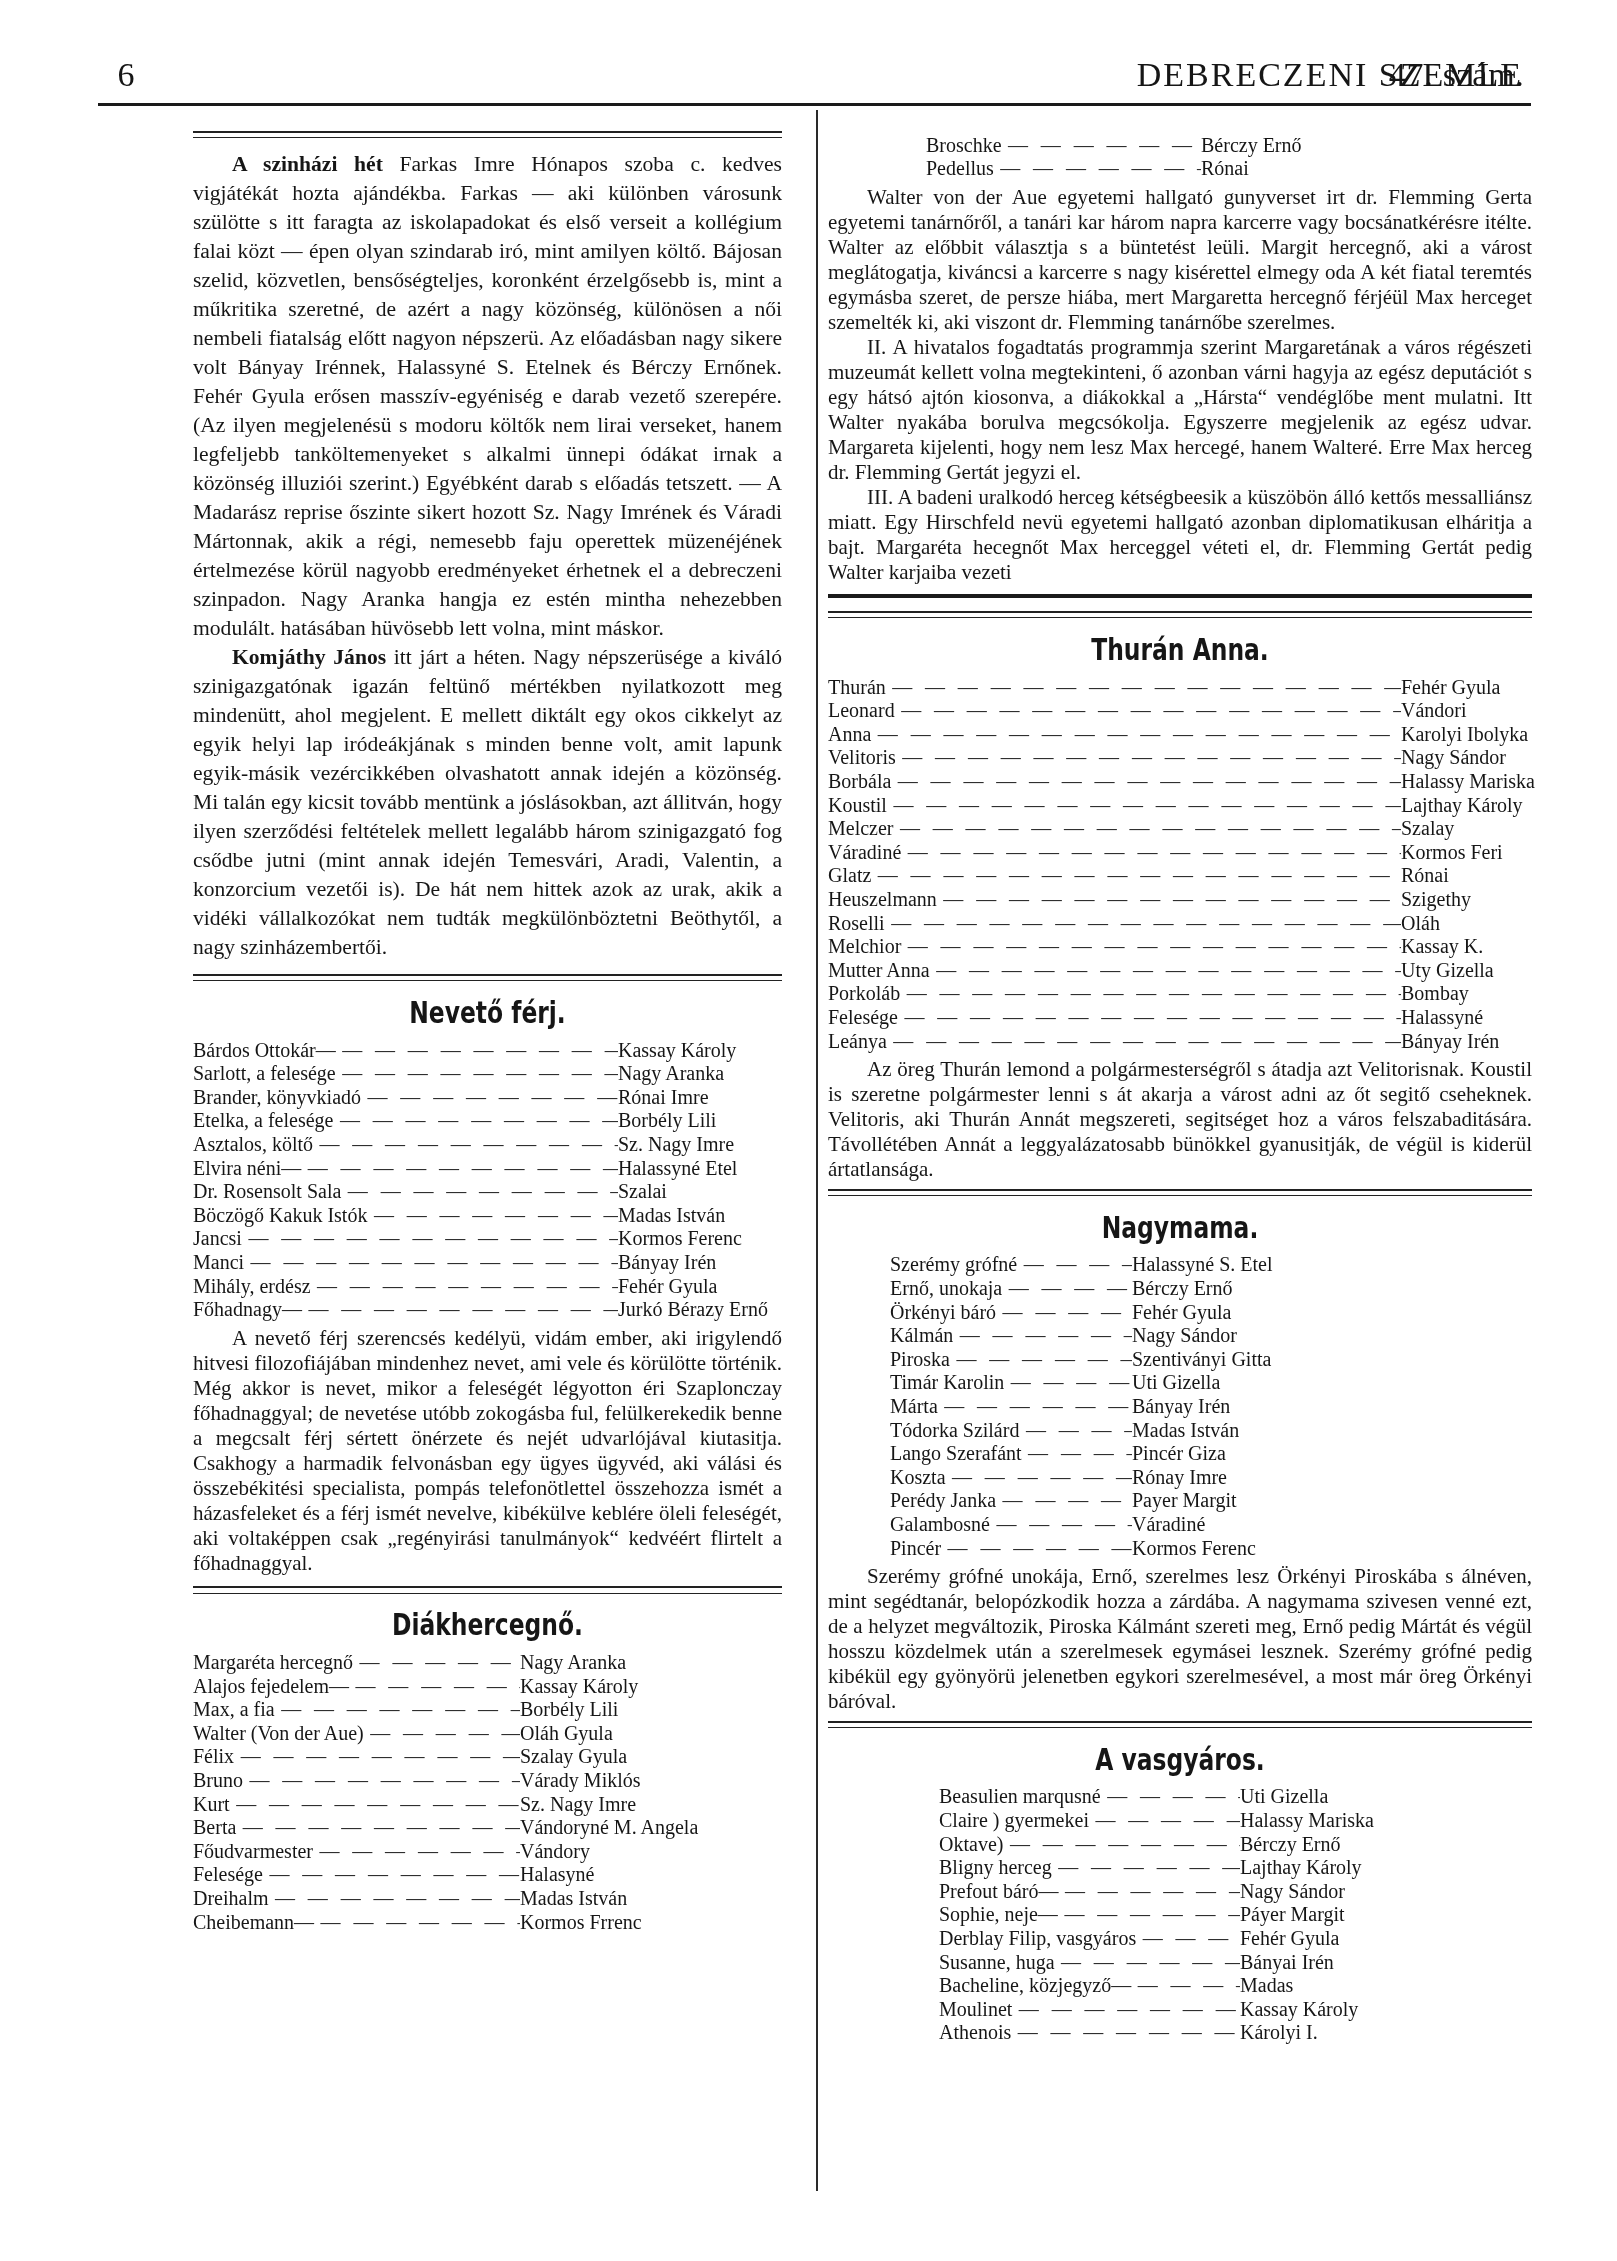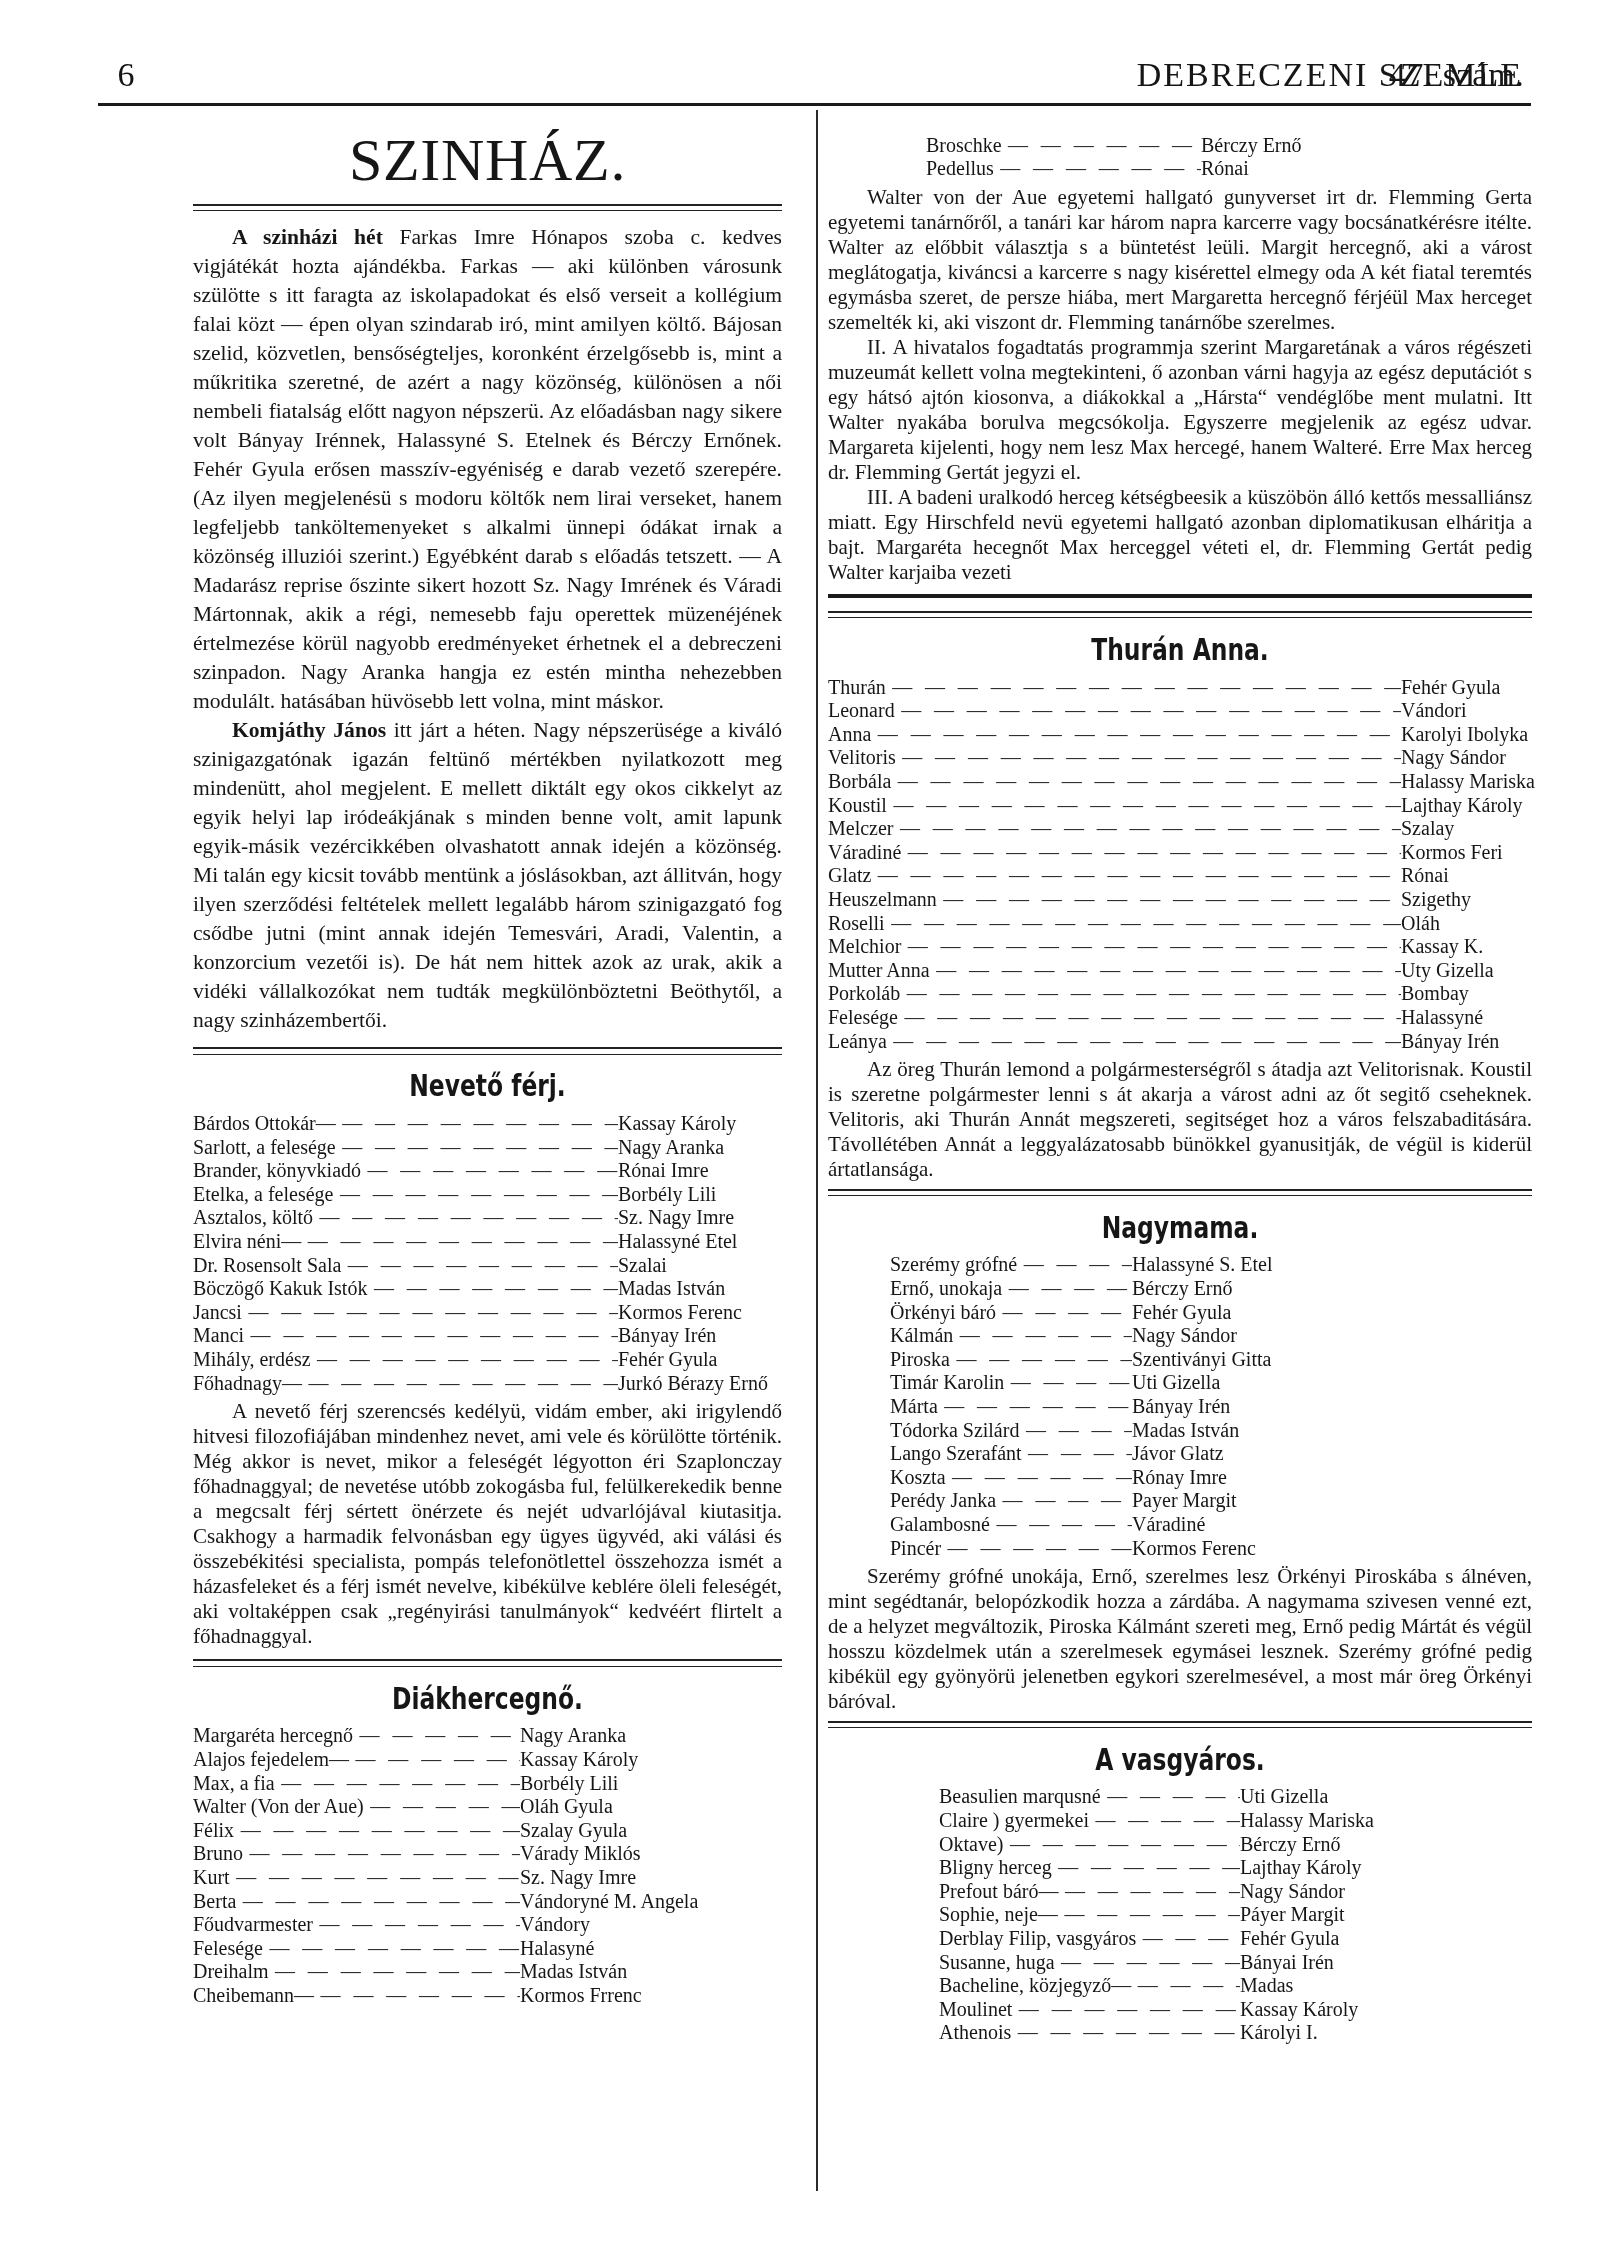--- a/index.html
+++ b/index.html
@@ -57,21 +57,20 @@
 
 <div class="header">
   <span class="pg">6</span>
   <span class="title">DEBRECZENI SZEMLE</span>
   <span class="issue">47. szám.</span>
 </div>
 <div class="header-rule"></div>
 <div class="col-divider"></div>
 
 <div class="col left">
-  <div class="section-title-big">SZINHÁZ.</div>
   <div class="double-rule"></div>
 
   <p><span class="bold">A szinházi hét</span><span> Farkas Imre </span><span class="italic">Hónapos szoba</span><span> c. kedves vigjátékát hozta ajándékba. Farkas — aki különben városunk szülötte s itt faragta az iskolapadokat és első verseit a kollégium falai közt — épen olyan szindarab iró, mint amilyen költő. Bájosan szelid, közvetlen, bensőségteljes, koronként érzelgősebb is, mint a műkritika szeretné, de azért a nagy közönség, különösen a női nembeli fiatalság előtt nagyon népszerü. Az előadásban nagy sikere volt Bányay Irénnek, Halassyné S. Etelnek és Bérczy Ernőnek. Fehér Gyula erősen masszív-egyéniség e darab vezető szerepére. (Az ilyen megjelenésü s modoru költők nem lirai verseket, hanem legfeljebb tanköltemenyeket s alkalmi ünnepi ódákat irnak a közönség illuziói szerint.) Egyébként darab s előadás tetszett. — A </span><span class="italic">Madarász</span><span> reprise őszinte sikert hozott Sz. Nagy Imrének és Váradi Mártonnak, akik a régi, nemesebb faju operettek müzenéjének értelmezése körül nagyobb eredményeket érhetnek el a debreczeni szinpadon. Nagy Aranka hangja ez estén mintha nehezebben modulált. hatásában hüvösebb lett volna, mint máskor.</span></p>
 
   <p><span class="bold">Komjáthy János</span><span> itt járt a héten. Nagy népszerüsége a kiváló szinigazgatónak igazán feltünő mértékben nyilatkozott meg mindenütt, ahol megjelent. E mellett diktált egy okos cikkelyt az egyik helyi lap iródeákjának s minden benne volt, amit lapunk egyik-másik vezércikkében olvashatott annak idején a közönség. Mi talán egy kicsit tovább mentünk a jóslásokban, azt állitván, hogy ilyen szerződési feltételek mellett legalább három szinigazgató fog csődbe jutni (mint annak idején Temesvári, Aradi, Valentin, a konzorcium vezetői is). De hát nem hittek azok az urak, akik a vidéki vállalkozókat nem tudták megkülönböztetni Beöthytől, a nagy szinházembertői.</span></p>
 
   <div class="double-rule" style="margin-top:11.8px;"></div>
   <div class="section-title">Nevető férj.</div>
   <div class="cast nf">
     <div class="cast-row">
@@ -347,21 +346,21 @@
         <span class="cast-actor">Bányay Irén</span>
       </div>
     <div class="cast-row">
         <span class="cast-role">Tódorka Szilárd</span>
         <span class="cast-dash">— — — — — — — — — — — — — — — — — —</span>
         <span class="cast-actor">Madas István</span>
       </div>
     <div class="cast-row">
         <span class="cast-role">Lango Szerafánt</span>
         <span class="cast-dash">— — — — — — — — — — — — — — — — — —</span>
-        <span class="cast-actor">Jávor Glatz</span>
+        <span class="cast-actor">Pincér Giza</span>
       </div>
     <div class="cast-row">
         <span class="cast-role">Koszta</span>
         <span class="cast-dash">— — — — — — — — — — — — — — — — — —</span>
         <span class="cast-actor">Rónay Imre</span>
       </div>
     <div class="cast-row">
         <span class="cast-role">Perédy Janka</span>
         <span class="cast-dash">— — — — — — — — — — — — — — — — — —</span>
         <span class="cast-actor">Payer Margit</span>

